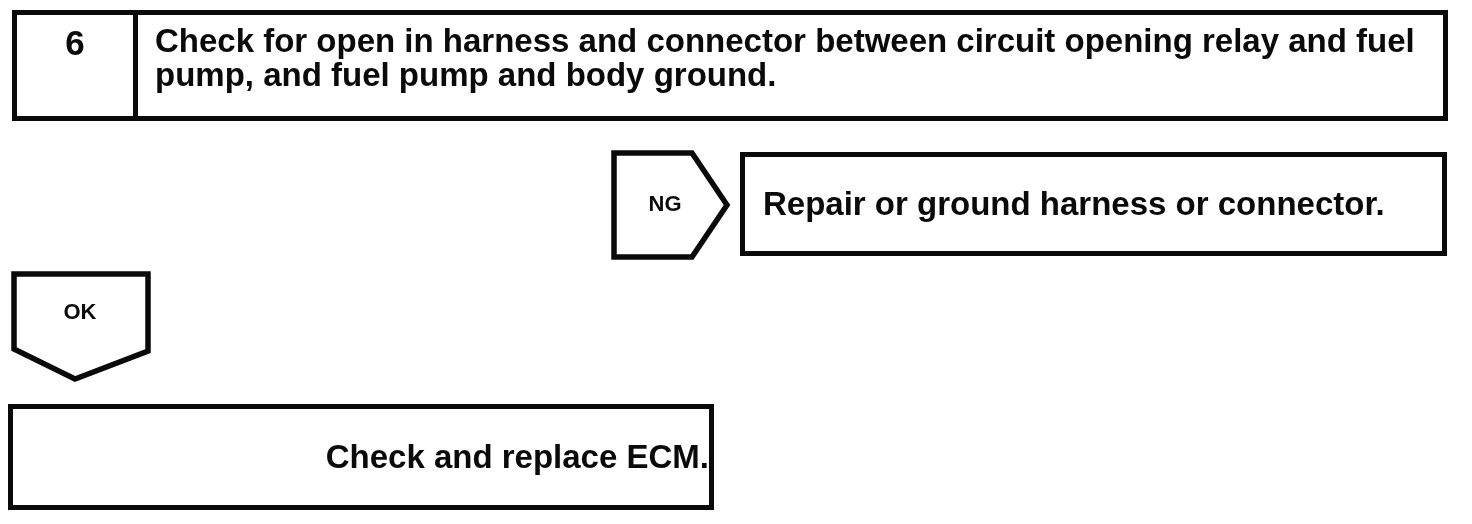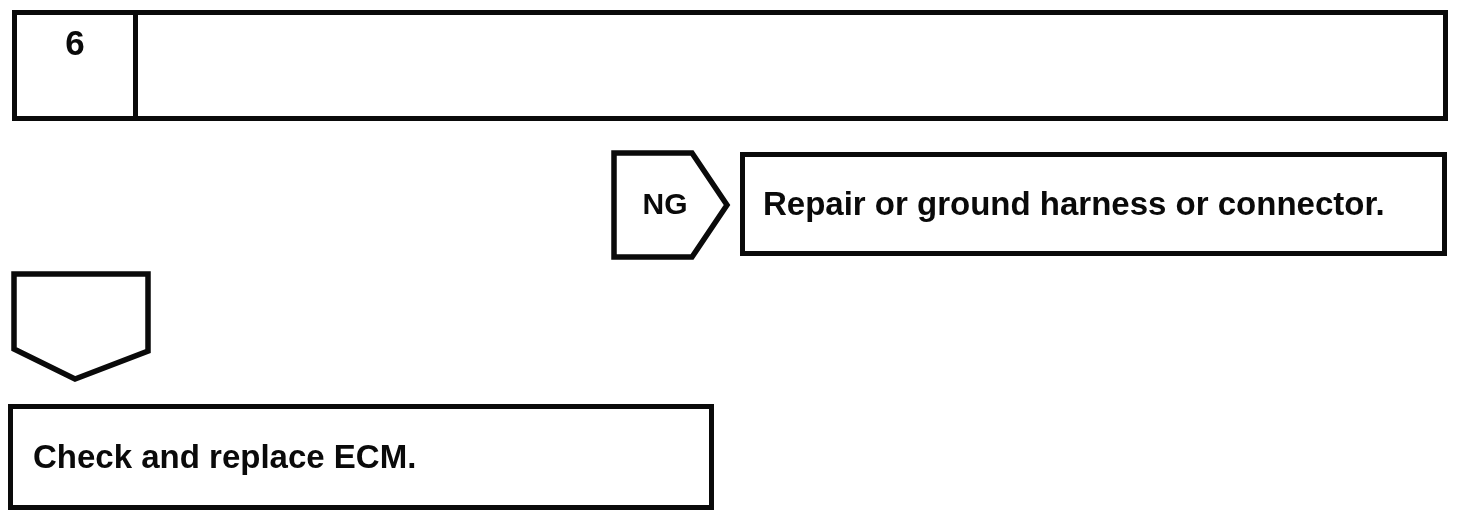--- a/index.html
+++ b/index.html
@@ -47,21 +47,21 @@
   }
   
   .connector svg {
     position: absolute;
     left: 0;
     top: 0;
     display: block;
   }
   .connector .lbl {
     position: absolute;
-    font-size: 30px;
+    font-size: 22px;
     display: flex;
     align-items: center;
     justify-content: center;
   }
   .ng-connector {
     left: 611px;
     top: 150px;
     width: 120px;
     height: 110px;
   }
@@ -95,41 +95,44 @@
     width: 707px;
     height: 104px;
     padding-left: 18px;
   }
   .ok-action-box {
     left: 8px;
     top: 404px;
     width: 706px;
     height: 106px;
     padding-left: 20px;
+    justify-content: flex-end;
   }
 </style>
 </head>
 <body>
 
 <div class="abs outlined step-box">
   <div class="step-num-cell">6</div>
+  <div class="step-text-cell">Check for open in harness and connector between circuit opening relay and fuel pump, and fuel pump and body ground.</div>
 </div>
 
 <div class="abs connector ng-connector">
   <svg width="120" height="110" viewBox="0 0 120 110" aria-hidden="true">
     <polygon points="3,3 81,3 116,55 81,107 3,107" fill="#ffffff" stroke="#0a0a0a" stroke-width="5.5" stroke-linejoin="miter"></polygon>
   </svg>
   <span class="lbl">NG</span>
 </div>
 
 <div class="abs outlined action-box ng-action-box">
   <span>Repair or ground harness or connector.</span>
 </div>
 
 <div class="abs connector ok-connector">
   <svg width="140" height="112" viewBox="0 0 140 112" aria-hidden="true">
     <polygon points="3,3 137,3 137,80 64,108 3,78" fill="#ffffff" stroke="#0a0a0a" stroke-width="5.5" stroke-linejoin="miter"></polygon>
   </svg>
+  <span class="lbl">OK</span>
 </div>
 
 <div class="abs outlined action-box ok-action-box">
   <span>Check and replace ECM.</span>
 </div>
 
 </body></html>

